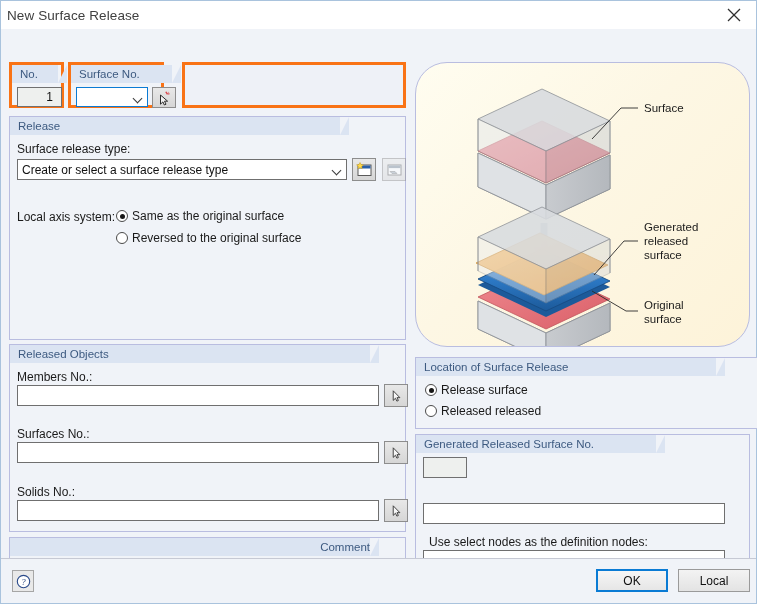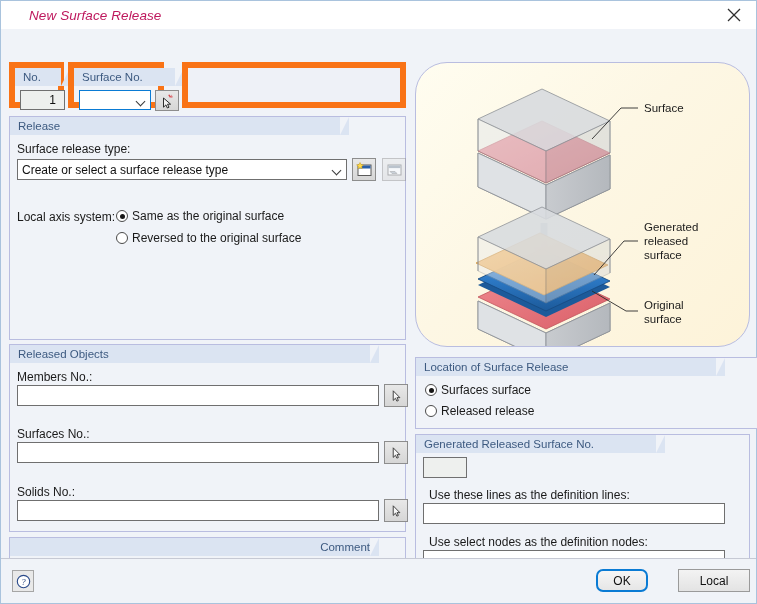--- a/index.html
+++ b/index.html
@@ -29,24 +29,23 @@
   .titlebar {
     height: 28px;
     background: #ffffff;
     display: flex;
     align-items: center;
     flex: 0 0 auto;
     position: relative;
   }
   .titlebar .title {
     font-size: 13.5px;
-    color: #be185d;
-    padding-left: 28px;
+    color: #404040;
+    padding-left: 6px;
     letter-spacing: .1px;
-    font-style: italic;
   }
   .close-btn {
     position: absolute;
     right: 0; top: 0;
     width: 44px; height: 28px;
     display: flex; align-items: center; justify-content: center;
     cursor: default;
   }
   .close-btn svg { display:block; }
 
@@ -82,21 +81,21 @@
     right: -9px; top: 0;
     width: 0; height: 0;
     border-style: solid;
     border-width: 0 0 18px 9px;
     border-color: transparent transparent #dbe4f2 transparent;
   }
 
   
   .tabcard {
     position: absolute;
-    border: 6px solid #f97316;
+    border: 3px solid #f97316;
     background: #f0f3f8;
     box-sizing: border-box;
   }
   .tabcard > .ghead {
     position: absolute;
     left: 0; top: 0;
     height: 18px;
     background: #dbe4f2;
     color: #3d5a80;
     font-size: 11.5px;
@@ -463,46 +462,45 @@
         <text class="anno" x="228" y="246">Original</text>
         <text class="anno" x="228" y="260">surface</text>
       </svg>
     </div>
 
     <div class="group" style="left:414px; top:328px; width:396px; height:72px;">
       <div class="ghead" style="width:300px;">Location of Surface Release</div>
 
       <div class="radio on" style="left:9px; top:25px;">
         <span class="rdot"></span>
-        <span>Surfaces surface</span>
+        <span>Release surface</span>
       </div>
       <div class="radio" style="left:9px; top:46px;">
         <span class="rdot"></span>
-        <span>Released release</span>
+        <span>Released released</span>
       </div>
     </div>
 
     <div class="group" style="left:414px; top:405px; width:335px; height:148px;">
       <div class="ghead" style="width:240px;">Generated Released Surface No.</div>
 
       <div class="txtbox readonly" style="left:7px; top:22px; width:44px; height:21px;"></div>
 
-      <div class="lbl" style="left:13px; top:53px;">Use these lines as the definition lines:</div>
       <div class="txtbox" style="left:7px; top:68px; width:302px; height:21px;"></div>
 
       <div class="lbl" style="left:13px; top:100px;">Use select nodes as the definition nodes:</div>
       <div class="txtbox" style="left:7px; top:115px; width:302px; height:21px;"></div>
     </div>
 
   </div>
 
   <div class="footer">
     <div class="helpbtn" style="left:11px; top:11px;">
       <svg width="15" height="15" viewBox="0 0 16 16">
         <circle cx="8" cy="8" r="6.6" fill="#ffffff" stroke="#2a4a8a" stroke-width="1.2"></circle>
         <text x="8" y="11.6" text-anchor="middle" font-family="Liberation Serif, serif" font-size="9.5" font-style="italic" fill="#1c3a78">?</text>
       </svg>
     </div>
-    <div class="btn default" style="left:595px; top:10px; width:52px;border-radius:7px;">OK</div>
+    <div class="btn default" style="left:595px; top:10px; width:72px;">OK</div>
     <div class="btn" style="left:677px; top:10px; width:72px;">Local</div>
   </div>
 
 </div>
 
 </body></html>

